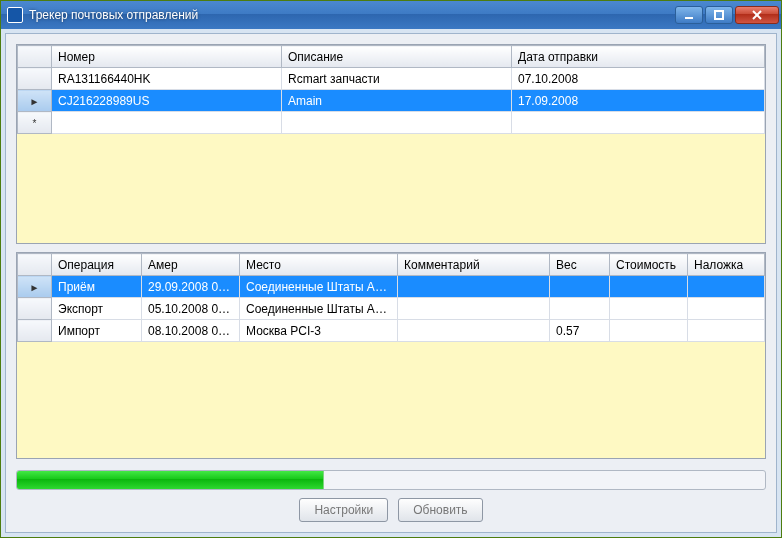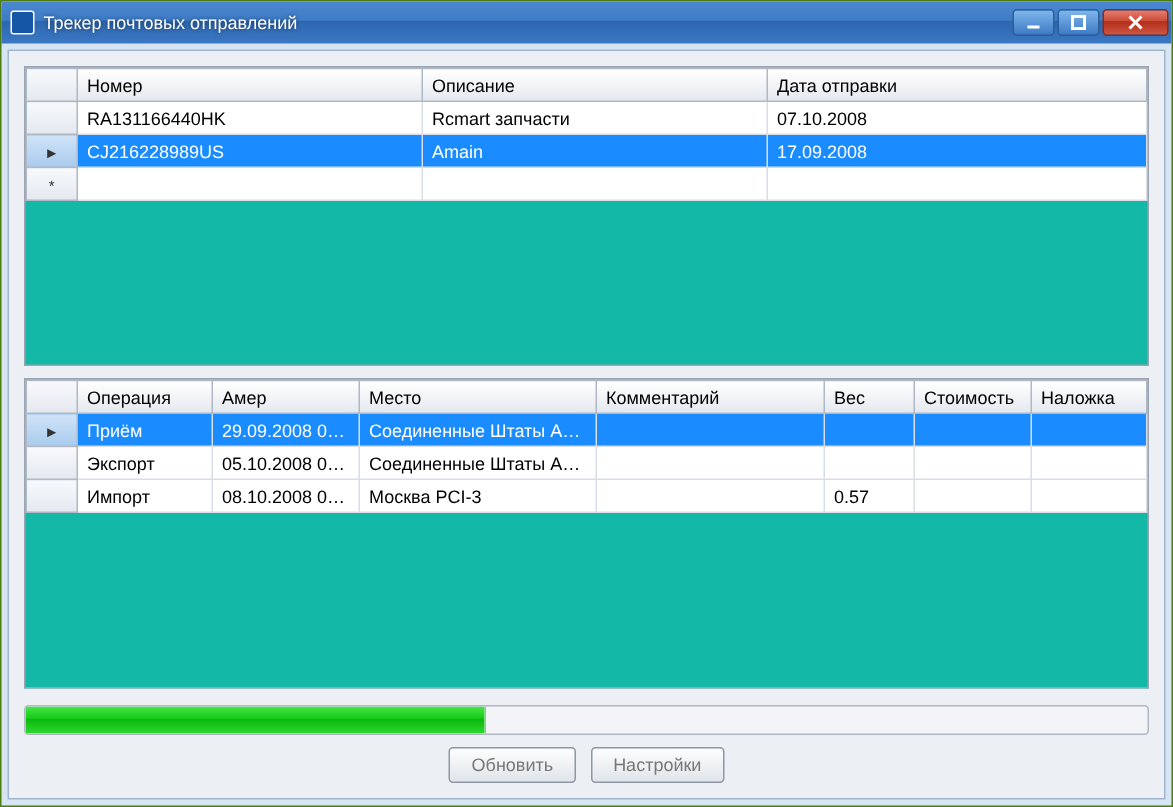--- a/index.html
+++ b/index.html
@@ -65,21 +65,21 @@
     margin: 4px;
     border: 1px solid #9fb4cc;
     display: flex;
     flex-direction: column;
     padding: 10px;
     gap: 8px;
   }
 
   .grid-frame {
     border: 1px solid #9aa4b3;
-    background: #14b8a6;
+    background: #fef9c3;
     position: relative;
     overflow: hidden;
   }
   #top-grid { height: 200px; }
   #bottom-grid { height: 207px; }
 
   table.grid {
     border-collapse: collapse;
     width: 100%;
     background: #fff;
@@ -289,20 +289,20 @@
             </tr>
           </tbody>
       </table>
     </div>
 
     <div class="progress-wrap">
       <div class="progress-fill" id="progress-fill" style="width: 41%;"></div>
     </div>
 
     <div class="button-row">
+      <button class="btn">Настройки</button>
       <button class="btn">Обновить</button>
-      <button class="btn">Настройки</button>
     </div>
 
   </div>
 
 
 </div>
 
 </body></html>

